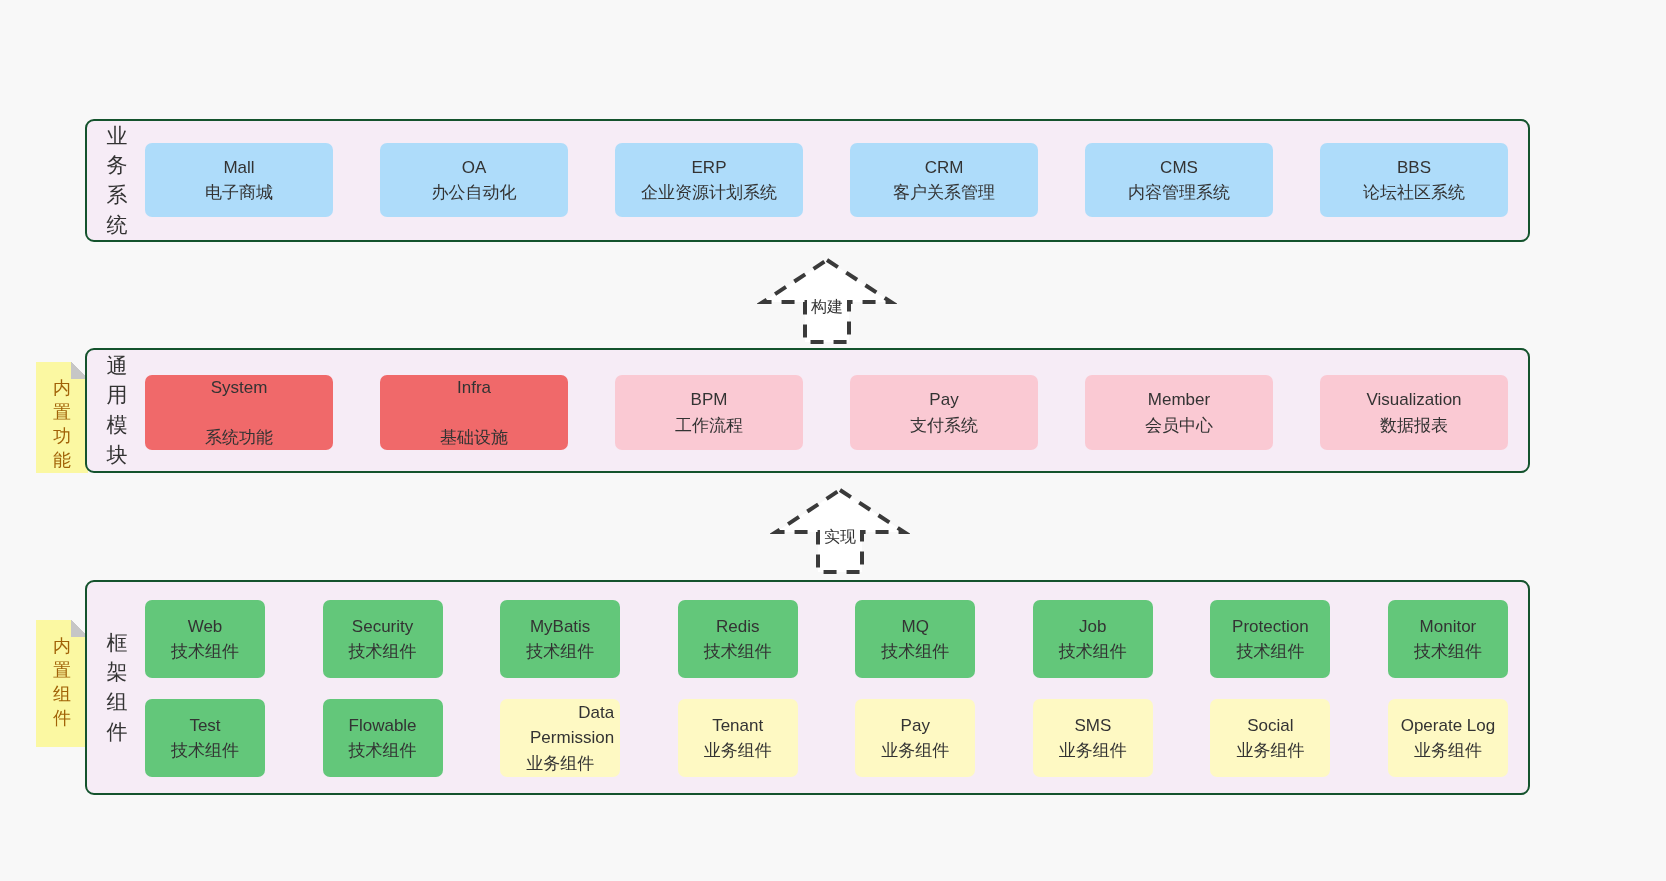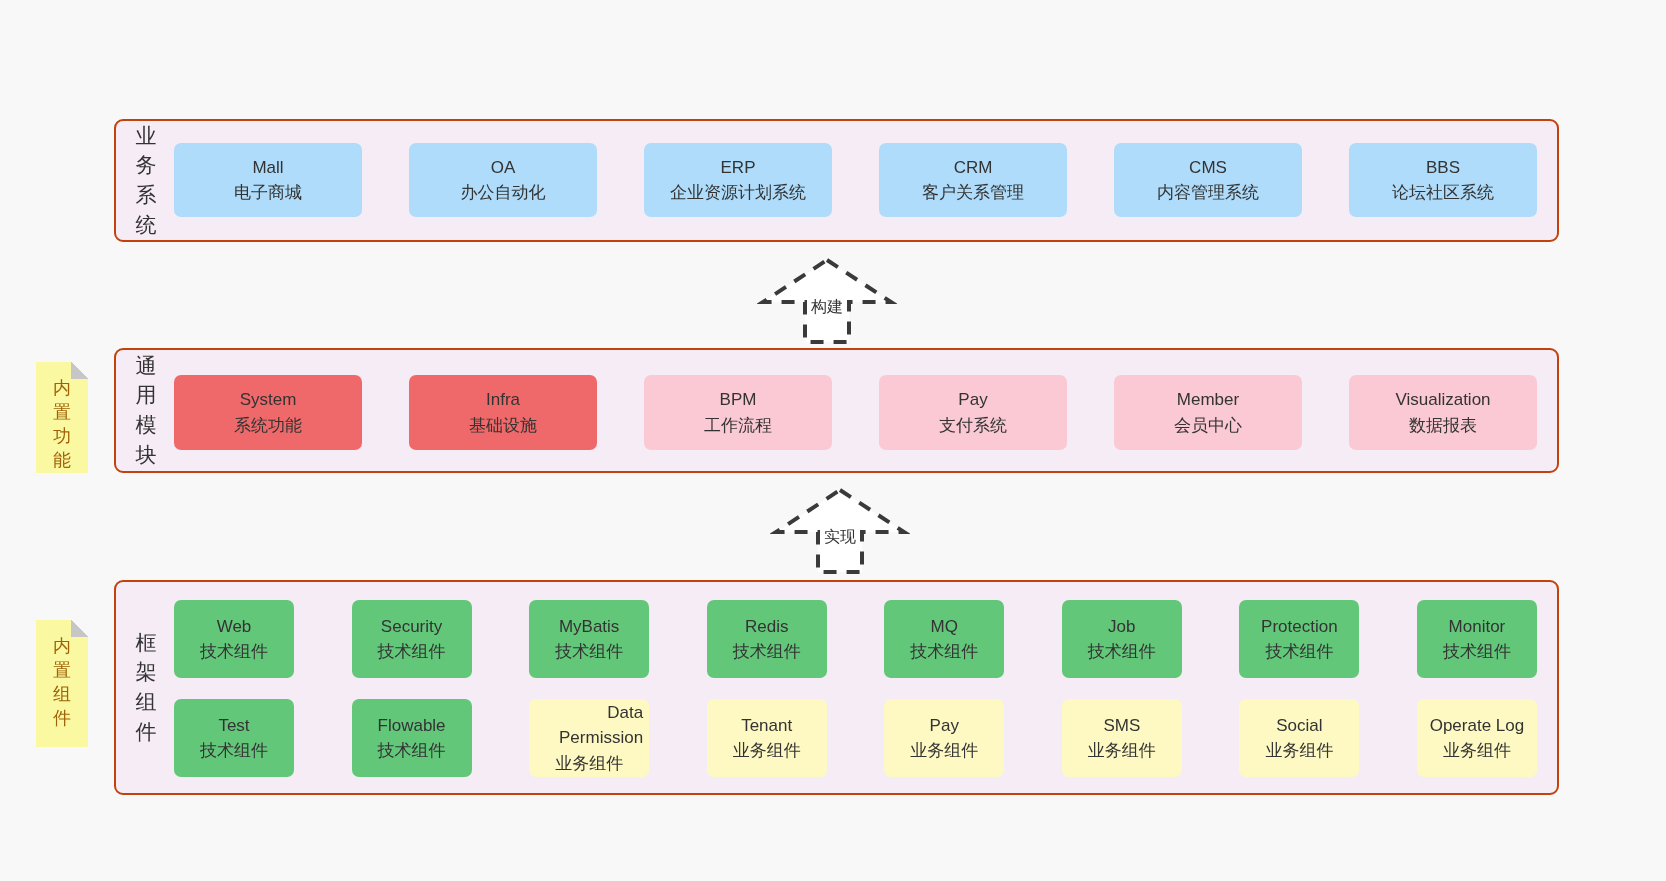--- a/index.html
+++ b/index.html
@@ -1,36 +1,36 @@
 <!DOCTYPE html>
 <html><head>
 <meta charset="utf-8">
 <style>
   html,body{margin:0;padding:0;background:#f8f8f8;}
   .stage{position:relative;width:1666px;height:881px;background:#f8f8f8;overflow:hidden;
          font-family:"Liberation Sans","DejaVu Sans",sans-serif;color:#333;}
   
-  .band{position:absolute;left:85px;width:1445px;background:#f6ecf6;border:2px solid #c2410c;
-        border-radius:9px;box-sizing:border-box;z-index:2;margin-left:29px;}
+  .band{position:absolute;left:85px;width:1445px;background:#f6ecf6;border:2px solid #14532d;
+        border-radius:9px;box-sizing:border-box;z-index:2;}
   .band-business{top:119px;height:123px;}
   .band-modules{top:348px;height:125px;padding-left:19px;}
   .band-components{top:580px;height:215px;}
   .vlabel{position:absolute;left:16px;top:50%;transform:translateY(-50%);width:28px;
           text-align:center;word-break:break-all;font-size:21px;line-height:1.42;color:#333;}
   .boxes{position:absolute;left:58px;right:20px;display:flex;justify-content:space-between;}
   .band-business .boxes{top:22px;height:74px;}
   .band-modules .boxes{top:25px;height:75px;}
   .band-components .row1{top:18px;height:78px;}
   .band-components .row2{top:117px;height:78px;}
   .bx{border-radius:7px;display:flex;flex-direction:column;justify-content:center;align-items:center;
       text-align:center;font-size:17px;line-height:1.5;padding:0 6px;box-sizing:border-box;}
   .bx-wide{width:188px;}
   .bx-narrow{width:120px;text-align:right;}
   .v-blue{background:#aedcfa;}
-  .v-red{background:#f0696a;}
+  .v-red{background:#f0696a;justify-content:space-between;}
   .v-pink{background:#fac9d3;}
   .v-green{background:#63c77a;}
   .v-lightgreen{background:#fef9c3;}
   
   .sticky{position:absolute;width:52px;background:#fbf8a2;z-index:1;}
   .sticky-features{left:36px;top:362px;height:111px;}
   .sticky-components{left:36px;top:620px;height:127px;}
   .fold{position:absolute;top:0;right:0;width:17px;height:17px;
         background:linear-gradient(225deg,#f8f8f8 0%,#f8f8f8 50%,#c6c6c6 50%,#c6c6c6 100%);}
   .sticky .vtext{margin:14px auto 0;width:24px;text-align:center;word-break:break-all;

